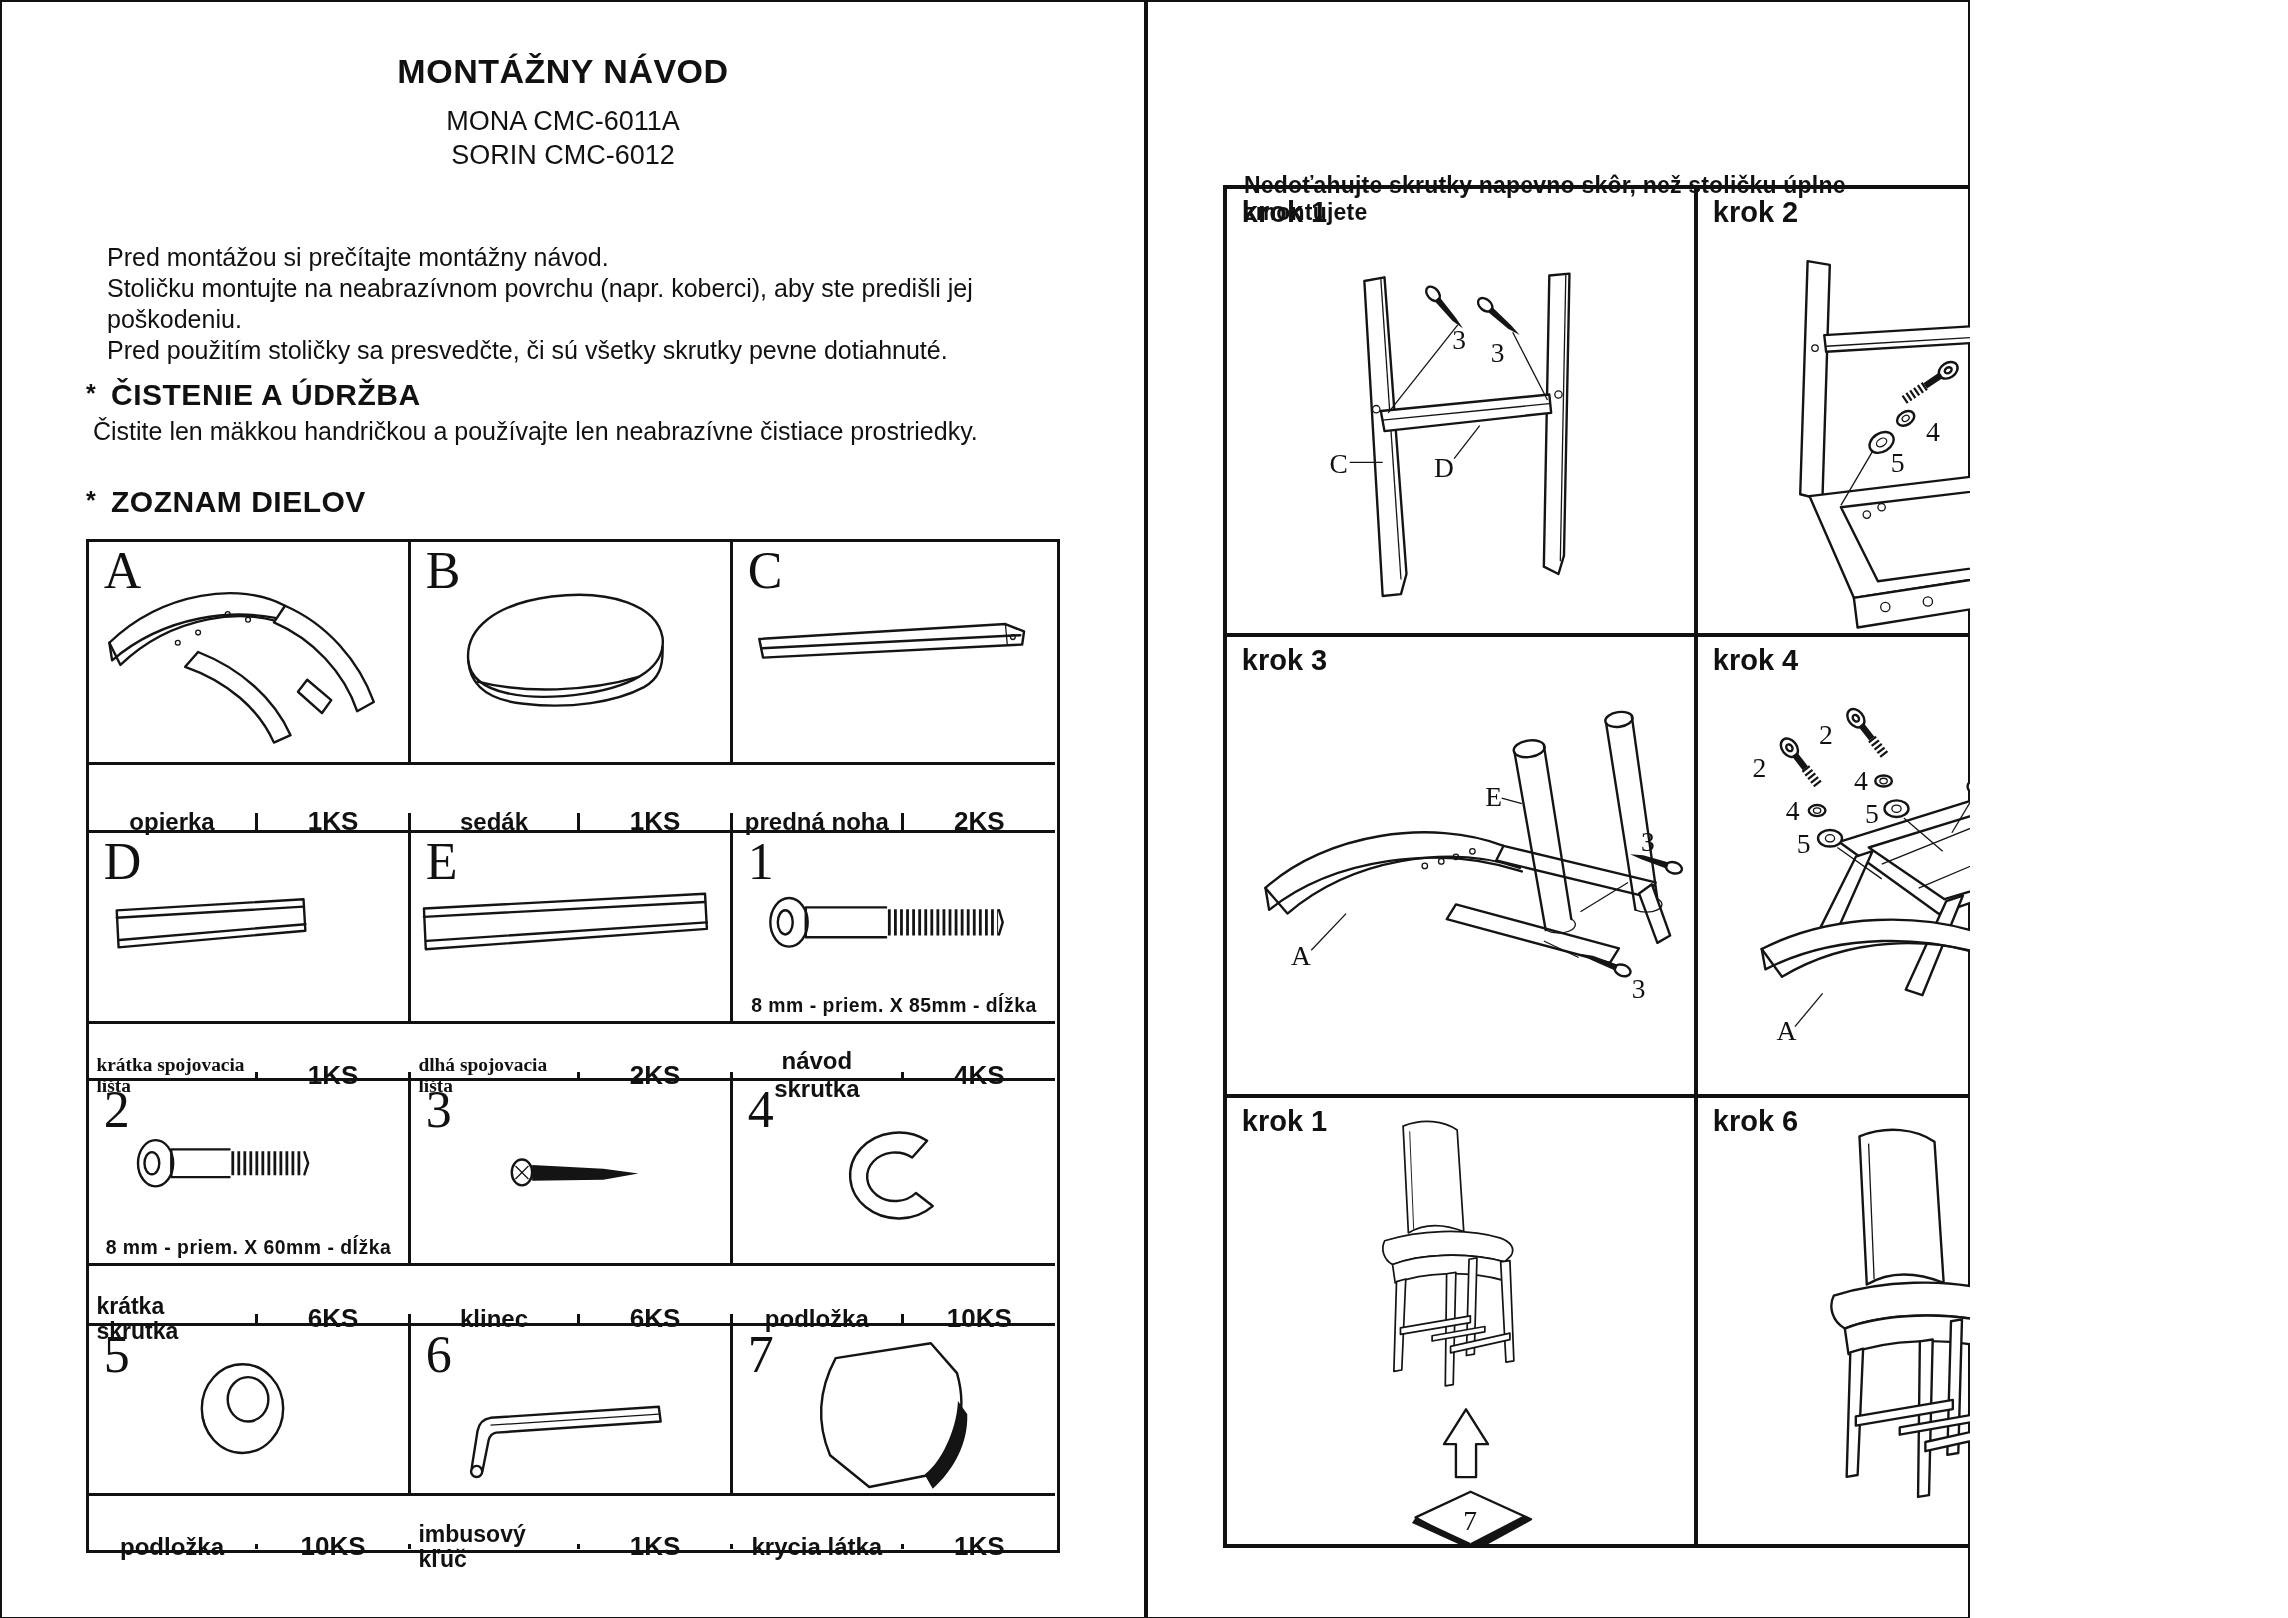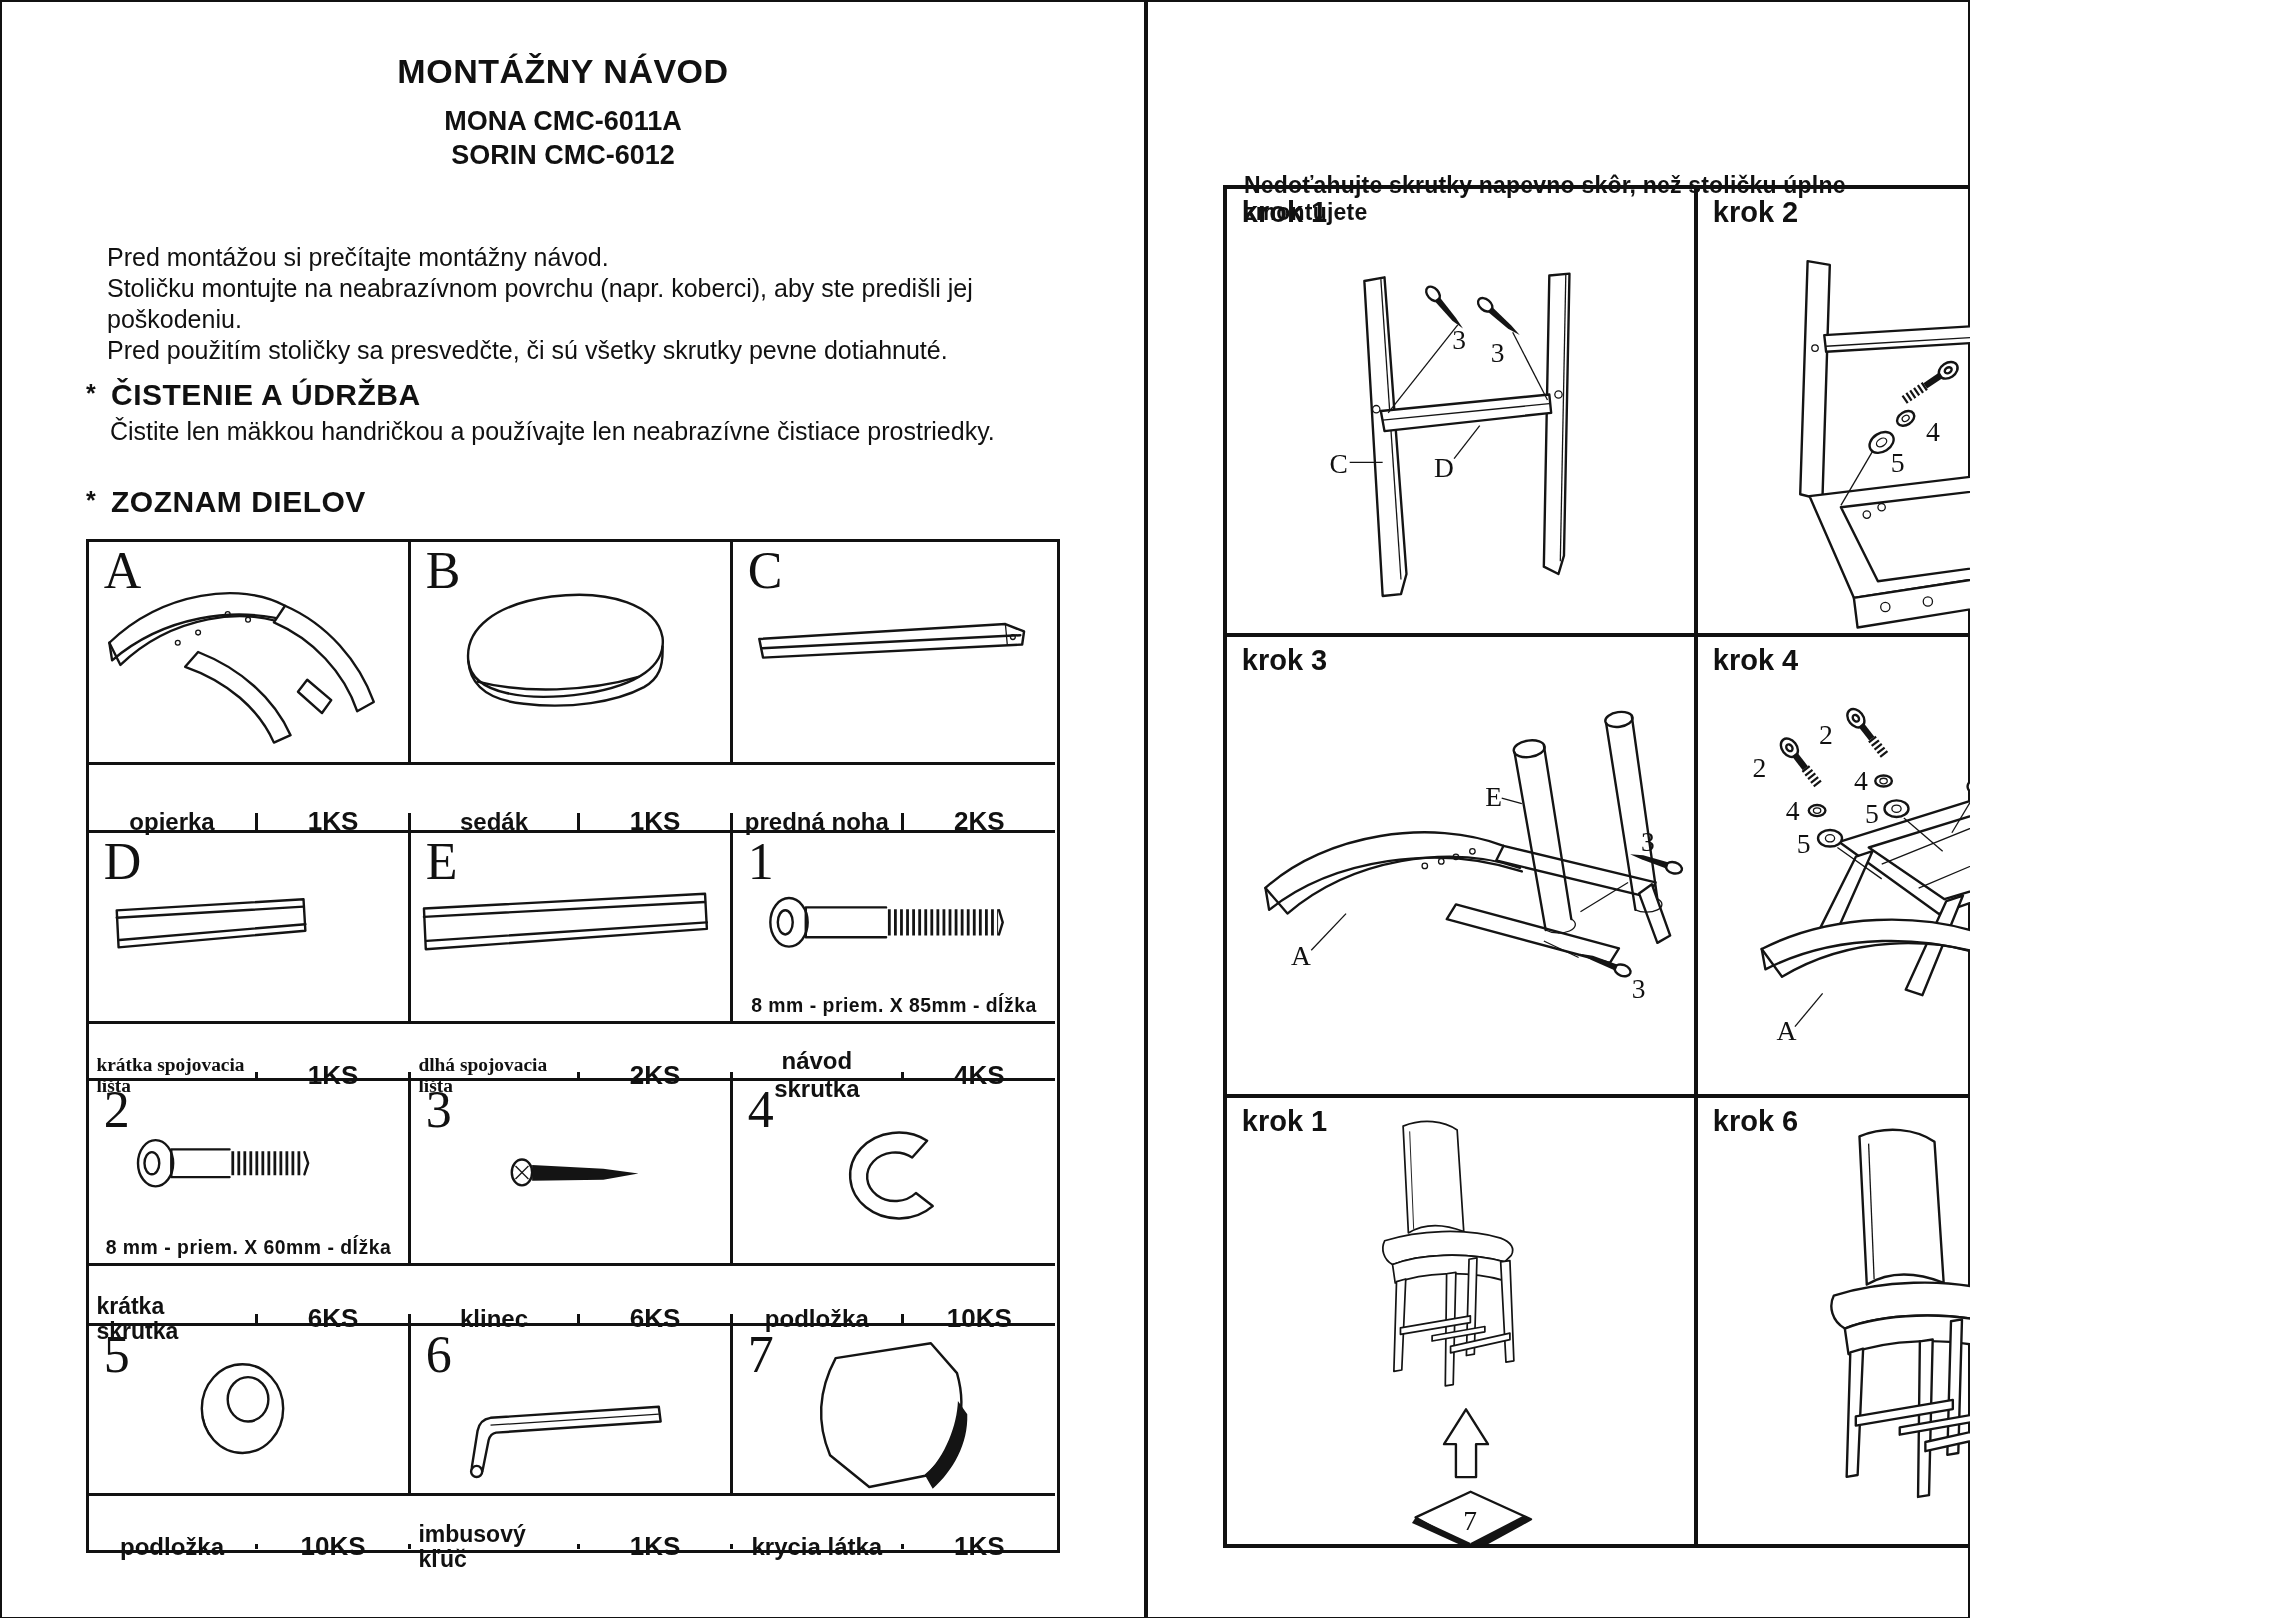--- a/index.html
+++ b/index.html
@@ -4,27 +4,27 @@
 <style>
   html,body{margin:0;padding:0;background:#fff;}
   .page{position:relative;width:1970px;height:1619px;background:#ffffff;
         font-family:"Liberation Sans",sans-serif;color:#111;overflow:hidden;}
   .page-frame{position:absolute;left:0;top:0;right:0;bottom:0;border:2.8px solid #111;pointer-events:none;}
   .page-divider{position:absolute;left:1144px;top:0;width:3.7px;height:100%;background:#111;}
 
   
   .title{position:absolute;top:52px;left:18.5px;width:1089px;text-align:center;
          font-size:34px;font-weight:bold;letter-spacing:0.5px;}
-  .model{position:absolute;left:18.5px;width:1089px;text-align:center;font-size:27px;font-weight:bold;}
+  .model{position:absolute;left:18.5px;width:1089px;text-align:center;font-size:27px;font-weight:normal;}
   .model-1{top:106px;} .model-2{top:140px;}
   .intro{position:absolute;top:242px;left:107px;font-size:25px;line-height:31px;width:997px;}
   .sec-head{position:absolute;left:86px;font-size:30px;font-weight:bold;letter-spacing:0.5px;}
   .sec-head .bullet{font-size:25px;font-weight:bold;position:relative;top:-2.8px;margin-right:14.8px;}
   .head-clean{top:378px;} .head-parts{top:485px;}
-  .body-line{position:absolute;left:110px;font-size:25px;}
+  .body-line{position:absolute;left:93px;font-size:25px;}
   .clean-line{top:417px;}
 
   
   .parts-table{position:absolute;left:86px;top:539px;width:974px;height:1014px;
                box-sizing:border-box;border:3.7px solid #111;display:grid;
                grid-template-columns:322px 322px 322px;
                grid-template-rows:223px 68px 191px 57px 185px 60px 170px 53px;}
   .pcell{position:relative;box-sizing:border-box;border-right:3.7px solid #111;border-bottom:3.7px solid #111;}
   .pcell.no-r{border-right:none;} .pcell.no-b{border-bottom:none;}
   .pid{position:absolute;top:1.8px;left:14.8px;font-family:"Liberation Serif","DejaVu Serif",serif;

